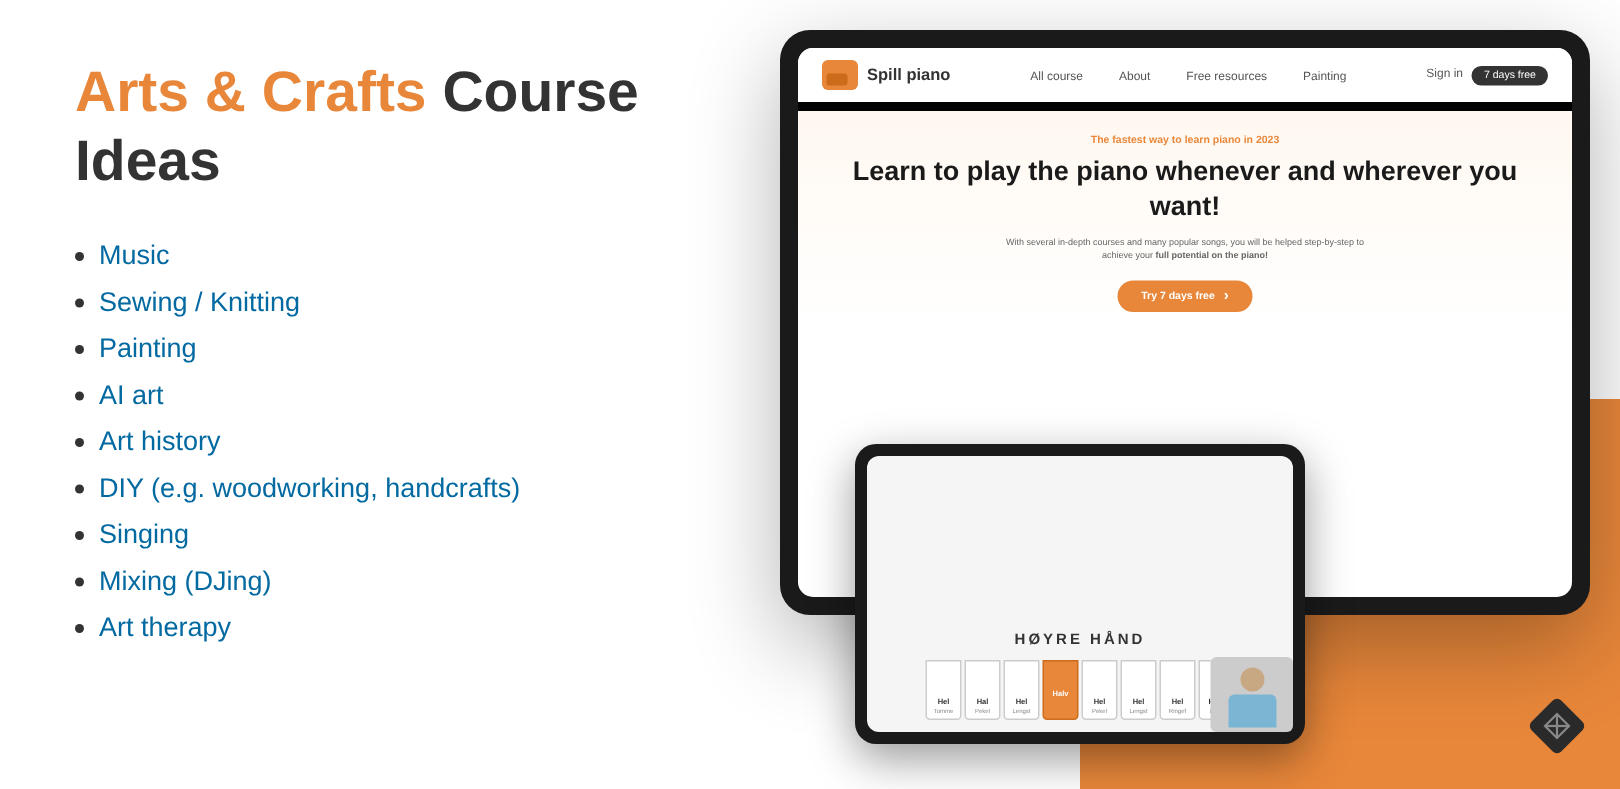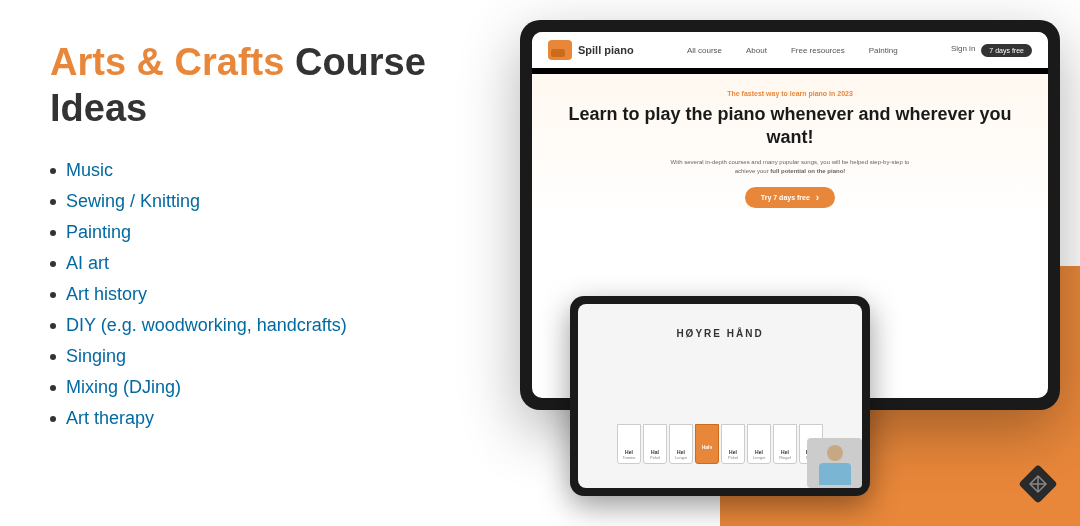--- a/index.html
+++ b/index.html
@@ -269,22 +269,22 @@
 
     .small-tablet-screen {
       width: 100%;
       height: 100%;
       background: #f5f5f5;
       border-radius: 8px;
       overflow: hidden;
       display: flex;
       flex-direction: column;
       align-items: center;
-      justify-content: space-between;
-      padding: 24px;
+      justify-content: flex-end;
+      padding: 8px;
     }
 
     .small-piano-title {
       font-size: 10px;
       font-weight: 800;
       color: #333;
       letter-spacing: 2px;
       margin-bottom: 8px;
     }
 

